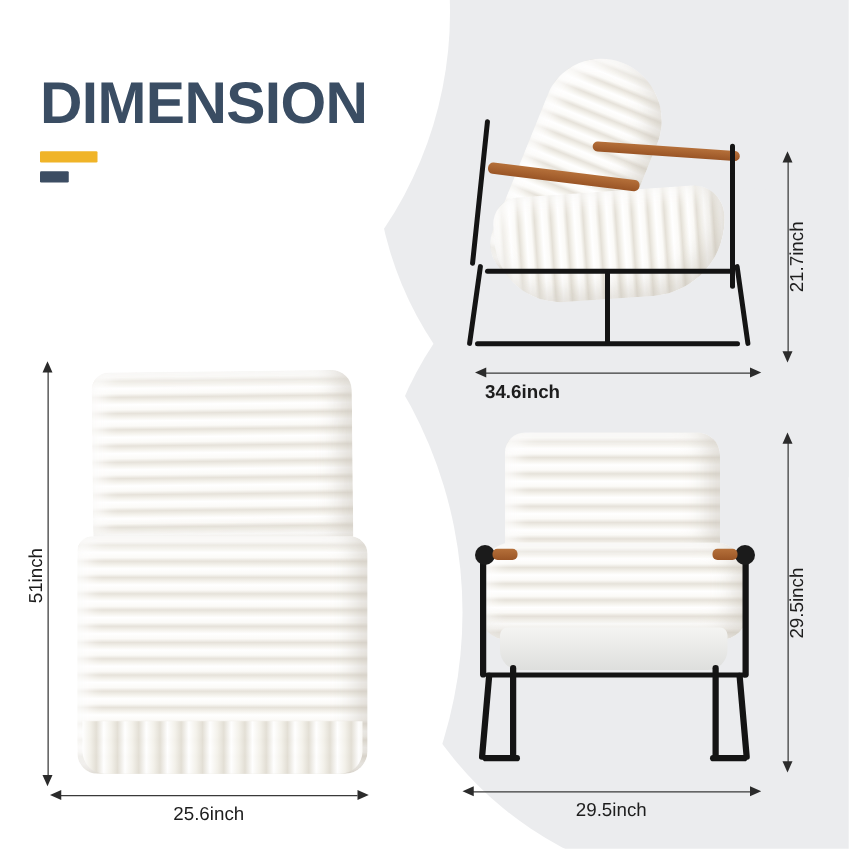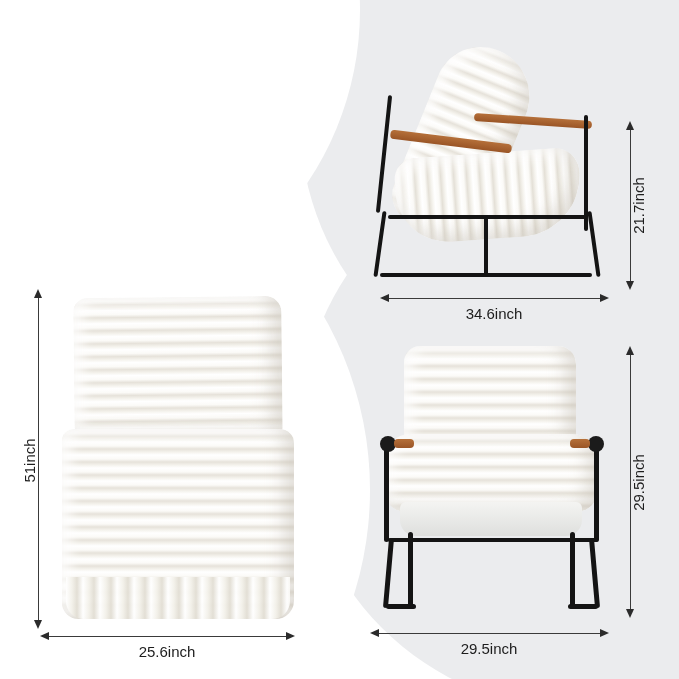--- a/index.html
+++ b/index.html
@@ -104,20 +104,25 @@
 <body>
 
 <div id="stage">
 
   <div class="bg-gray-right"></div>
   <div class="bg-gray-right2"></div>
   <div class="bg-gray-topleft"></div>
   <div class="bg-white-blob"></div>
   <div class="bg-white-lower"></div>
 
+  <div class="title-block">
+    <div class="title-text">DIMENSION</div>
+    <div class="accent-bar-yellow"></div>
+    <div class="accent-bar-navy"></div>
+  </div>
 
   <div class="prod" style="left:62px;top:297px;width:232px;height:322px;">
 
     <div class="ribbed" style="position:absolute;left:12px;top:0px;width:208px;height:142px;
                 border-radius:14px 16px 10px 12px;
                 transform:rotate(-0.6deg);"></div>
 
     <div class="ribbed" style="position:absolute;left:0px;top:132px;width:232px;height:190px;
                 border-radius:12px 14px 18px 16px;"></div>
 
@@ -176,21 +181,21 @@
     <div class="dim-line-v" style="left:630px;top:128px;height:155px;"></div>
     <div class="arrow arrow-up" style="left:626px;top:121px;"></div>
     <div class="arrow arrow-down" style="left:626px;top:281px;"></div>
     <div class="dim-label dim-label-v rot-ccw" style="left:600px;top:197px;width:76px;text-align:center;">21.7inch</div>
   </div>
 
   <div>
     <div class="dim-line-h" style="left:388px;top:298px;width:212px;"></div>
     <div class="arrow arrow-left" style="left:380px;top:294px;"></div>
     <div class="arrow arrow-right" style="left:600px;top:294px;"></div>
-    <div class="dim-label" style="left:388px;top:305px;width:212px;text-align:center;">34.6inch</div>
+    <div class="dim-label" style="left:388px;top:305px;width:212px;font-weight:bold;">34.6inch</div>
   </div>
 
   <div class="prod" style="left:372px;top:346px;width:240px;height:272px;">
 
     <div class="ribbed" style="position:absolute;left:32px;top:0px;width:172px;height:106px;
                 border-radius:16px 18px 8px 8px;"></div>
 
     <div class="ribbed" style="position:absolute;left:12px;top:88px;width:214px;height:78px;
                 border-radius:26px 26px 22px 22px;"></div>
 

